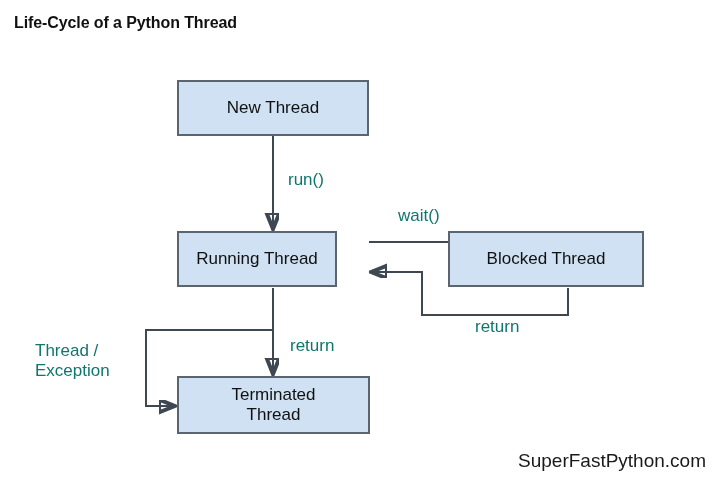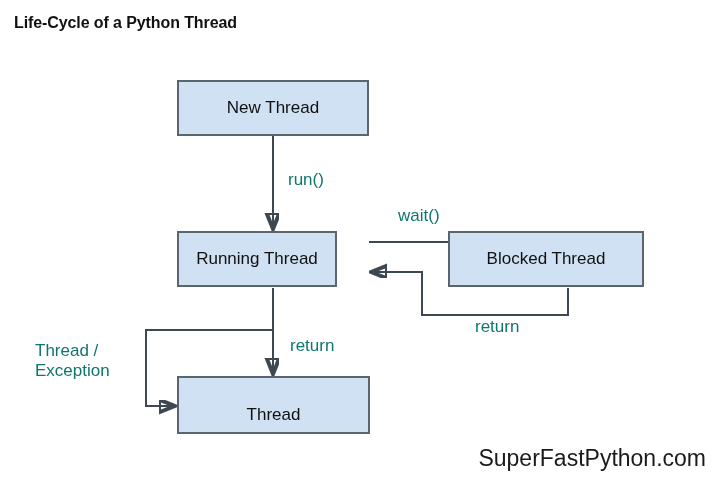--- a/index.html
+++ b/index.html
@@ -26,21 +26,21 @@
     font-size: 16px;
     font-weight: bold;
     letter-spacing: -0.1px;
     color: #111111;
     white-space: nowrap;
   }
   .watermark {
     position: absolute;
     right: 14px;
     bottom: 14px;
-    font-size: 23px;
+    font-size: 19px;
     color: #1a1a1a;
     white-space: nowrap;
   }
   
   .state-box {
     position: absolute;
     box-sizing: border-box;
     background: #cfe1f2;
     border: 2px solid #5a6570;
     display: flex;
@@ -119,21 +119,21 @@
   <div class="state-box" id="box-running-thread">
     <span>Running Thread</span>
   </div>
 
   <div class="state-box" id="box-blocked-thread">
     <span>Blocked Thread</span>
   </div>
 
   <div class="state-box" id="box-terminated-thread">
     <span>
-      <br>
+      <span>Terminated</span><br>
       <span>Thread</span>
     </span>
   </div>
 
   <div class="edge-label" id="label-run">run()</div>
 
   <div class="edge-label" id="label-wait">wait()</div>
 
   <div class="edge-label" id="label-return-blocked">return</div>
 

